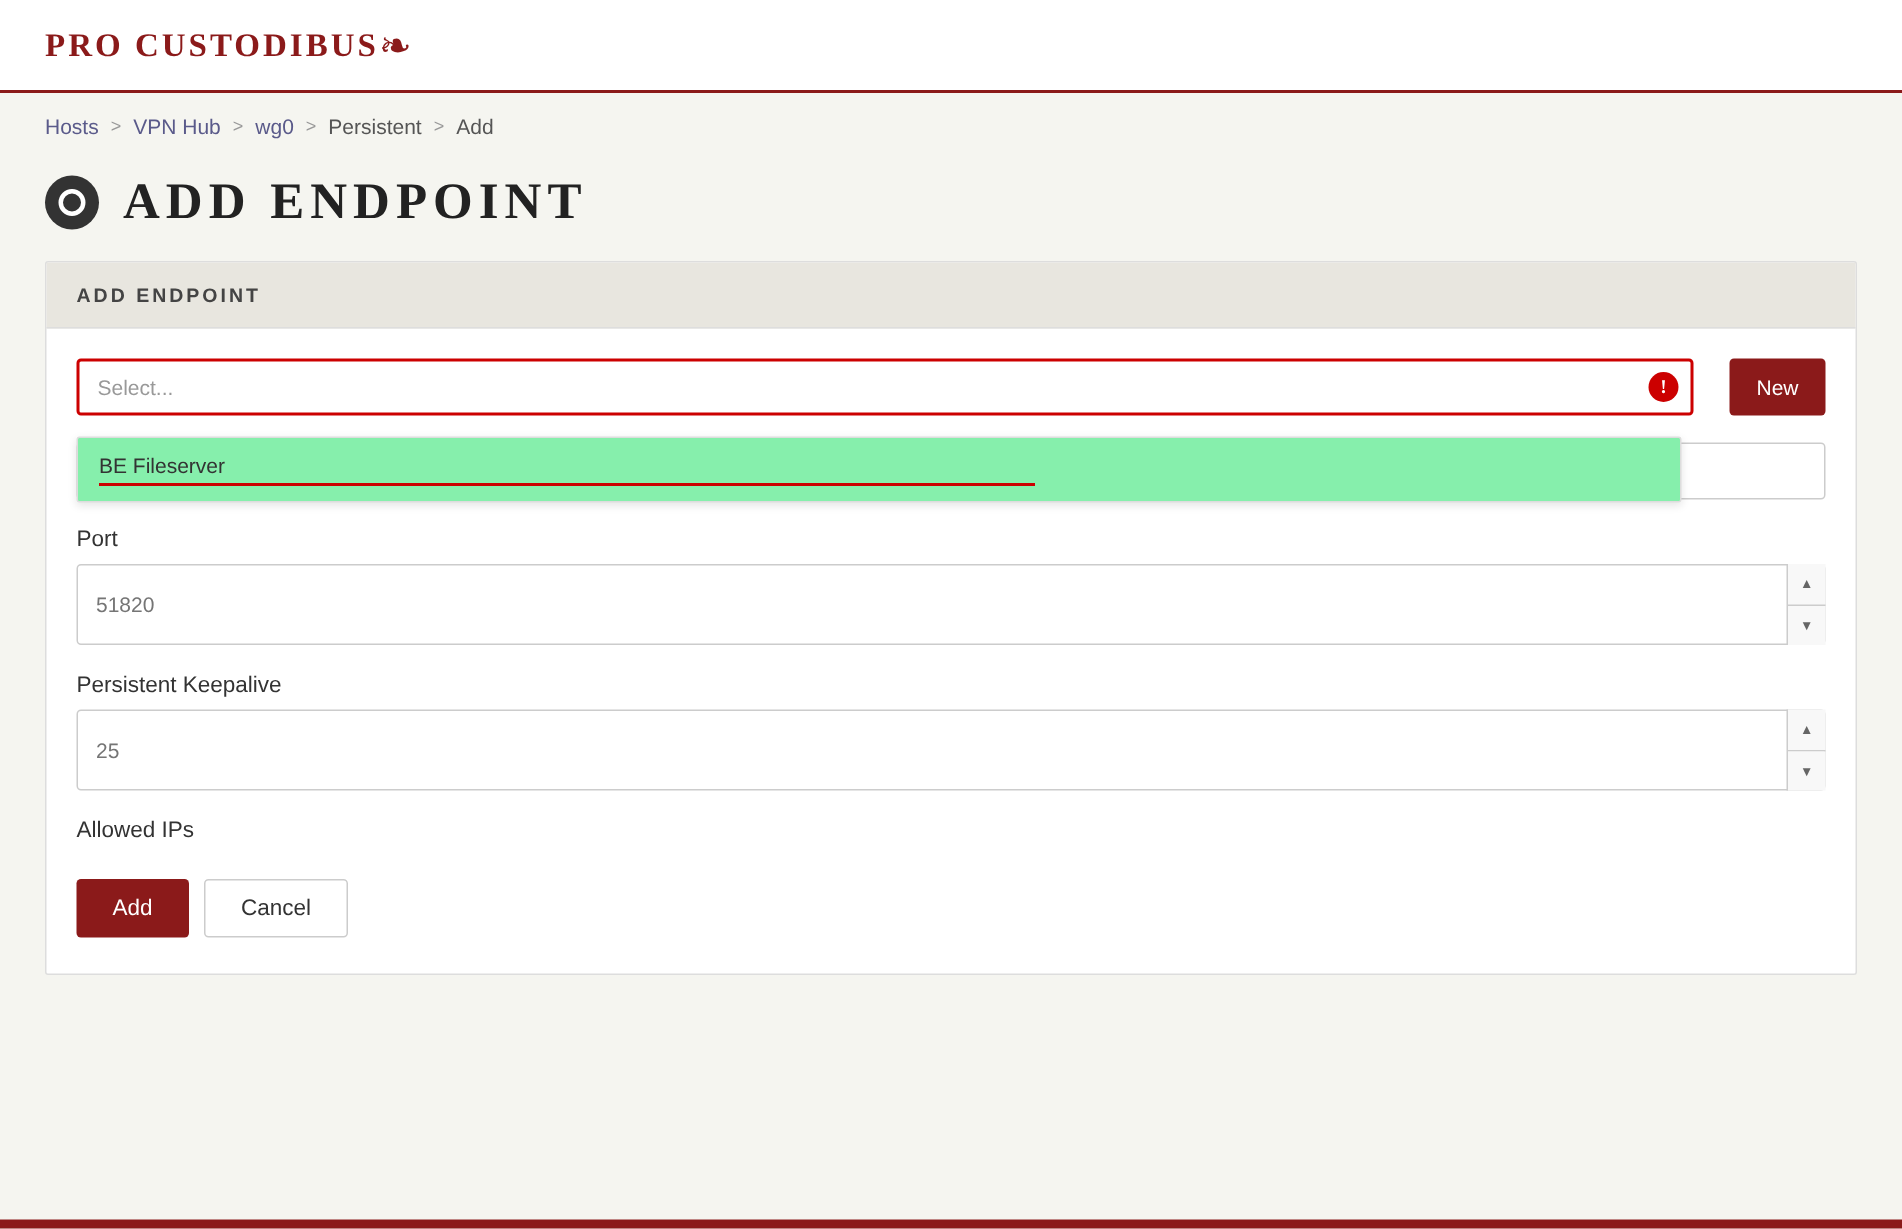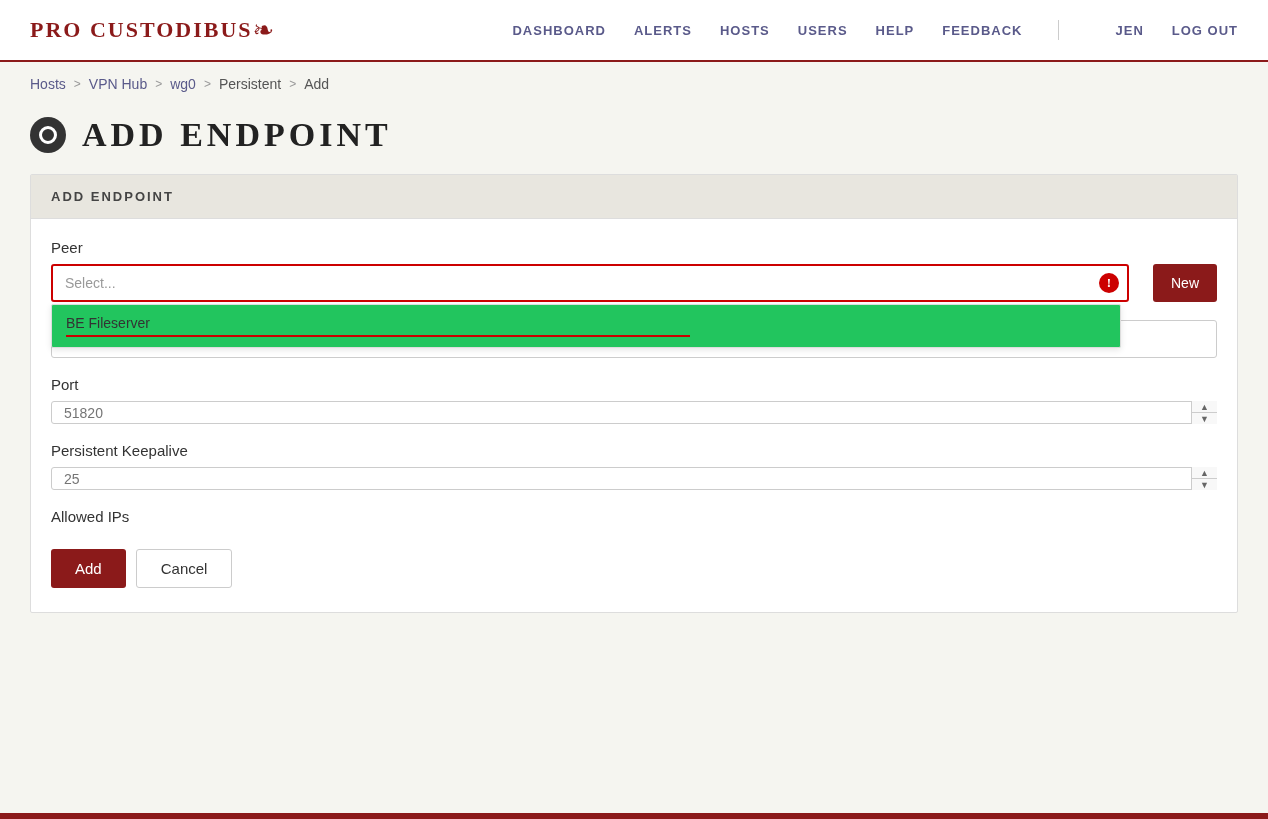--- a/index.html
+++ b/index.html
@@ -205,24 +205,24 @@
       font-family: Arial, sans-serif;
       border-radius: 3px;
       cursor: pointer;
       white-space: nowrap;
       height: 38px;
     }
 
     
     .dropdown-menu {
       position: absolute;
-      top: 40px;
+      top: 52px;
       left: 0;
       right: 8px;
-      background: #22c55e;
+      background: #86efac;
       border: 1px solid #ddd;
       border-radius: 2px;
       z-index: 10;
       box-shadow: 0 2px 6px rgba(0,0,0,0.1);
     }
     .dropdown-item {
       padding: 10px 14px;
       font-size: 14px;
       font-family: Arial, sans-serif;
       color: #333;
@@ -258,21 +258,21 @@
     }
     .number-input {
       width: 100%;
       padding: 8px 30px 8px 12px;
       border: 1px solid #ccc;
       border-radius: 3px;
       font-size: 14px;
       font-family: Arial, sans-serif;
       color: #999;
       background: #fff;
-      height: 23px;
+      height: 54px;
       outline: none;
       appearance: none;
       -moz-appearance: textfield;
     }
     .spinner-btns {
       position: absolute;
       right: 0;
       top: 0;
       bottom: 0;
       width: 26px;
@@ -345,31 +345,20 @@
       background: #8b1a1a;
     }
   </style>
 </head>
 <body>
 
 <nav class="top-nav">
   <div class="logo-area">
     <span class="logo-text">PRO CUSTODIBUS</span>
     <span class="logo-icon">❧</span>
-  </div>
-  <div class="nav-links">
-    <a class="nav-link" href="#">DASHBOARD</a>
-    <a class="nav-link" href="#">ALERTS</a>
-    <a class="nav-link" href="#">HOSTS</a>
-    <a class="nav-link" href="#">USERS</a>
-    <a class="nav-link" href="#">HELP</a>
-    <a class="nav-link" href="#">FEEDBACK</a>
-    <div class="nav-divider"></div>
-    <span class="nav-user">JEN</span>
-    <a class="nav-link" href="#">LOG OUT</a>
   </div>
 </nav>
 
 <div class="breadcrumb">
   <a href="#">Hosts</a>
   <span class="sep">&gt;</span>
   <a href="#">VPN Hub</a>
   <span class="sep">&gt;</span>
   <a href="#">wg0</a>
   <span class="sep">&gt;</span>
@@ -381,21 +370,20 @@
 <div class="page-title-area">
   <div class="title-icon"></div>
   <h1 class="page-title">ADD ENDPOINT</h1>
 </div>
 
 <div class="main-card">
   <div class="card-header">ADD ENDPOINT</div>
   <div class="card-body">
 
     <div class="form-group">
-      <label class="form-label">Peer</label>
       <div class="peer-row">
         <div class="peer-select-wrapper">
           <select class="peer-select">
             <option value="">Select...</option>
             <option value="be-fileserver">BE Fileserver</option>
           </select>
           <div class="peer-error-icon">!</div>
           
           <div class="dropdown-menu">
             <div class="dropdown-item">

